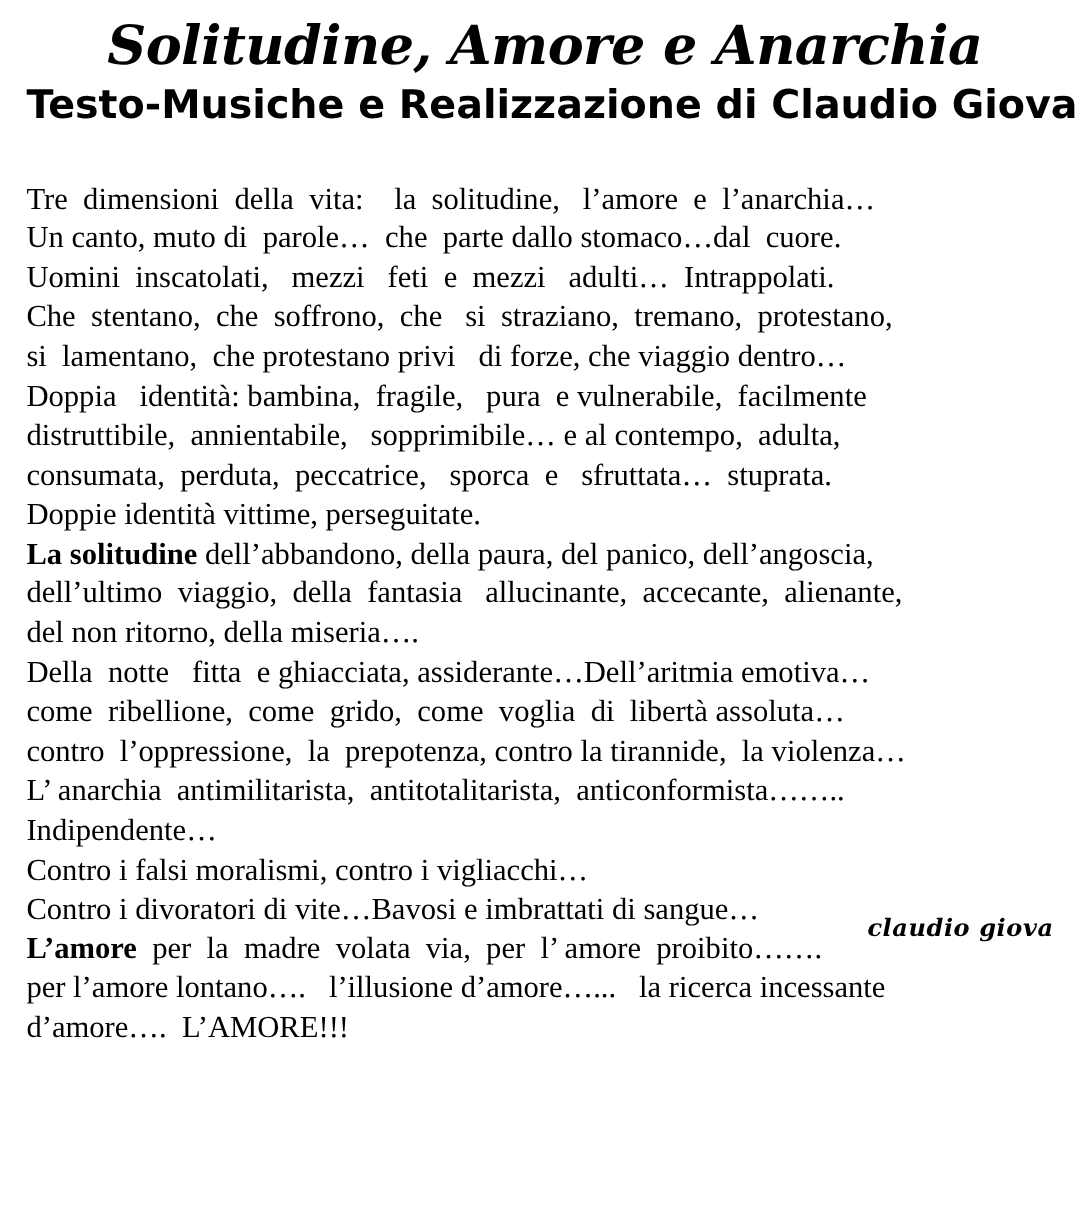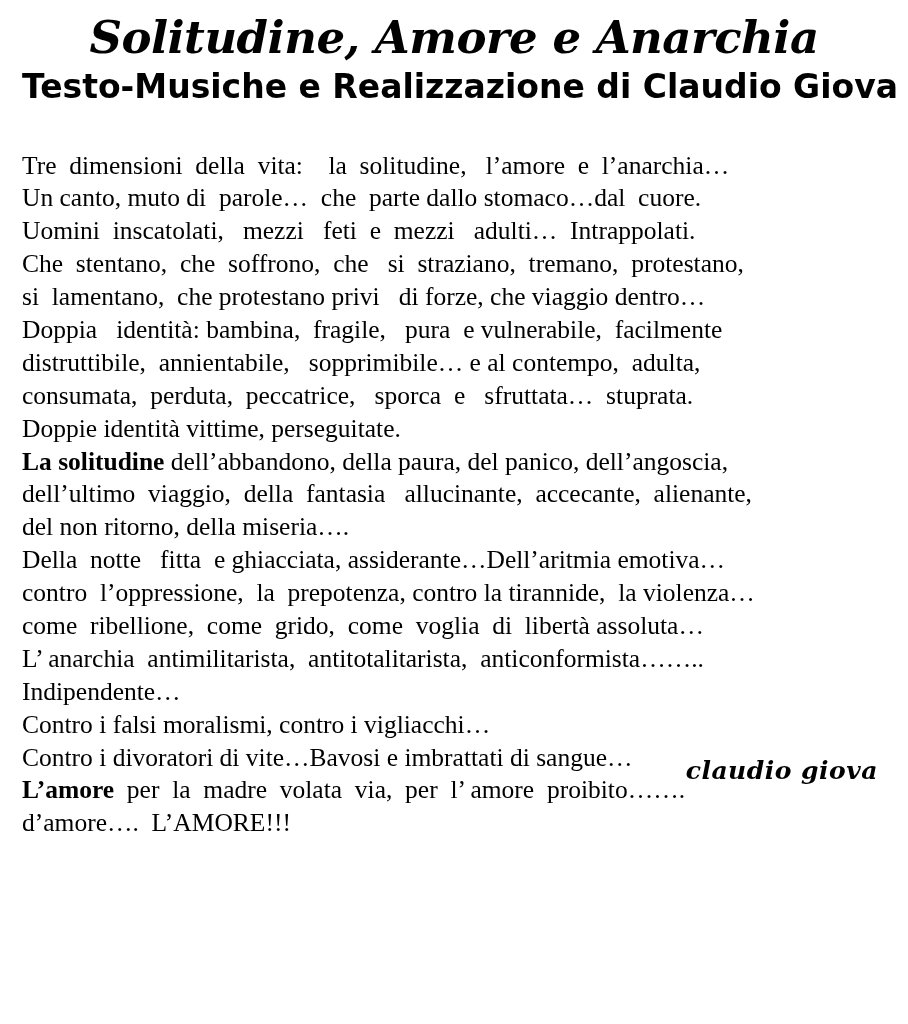--- a/index.html
+++ b/index.html
@@ -53,21 +53,21 @@
   .line {
     white-space: pre-wrap;
   }
   .signature {
     position: absolute;
     right: 30px;
     bottom: 18px;
     font-family: "DejaVu Serif", serif;
     font-style: italic;
     font-weight: bold;
-    font-size: 25px;
+    font-size: 20px;
     letter-spacing: 0.5px;
     margin-left: 26px;
   }
   .b { font-weight: bold; }
 </style>
 </head>
 <body>
 
 <div class="page">
 
@@ -82,25 +82,26 @@
     <div class="line">Che  stentano,  che  soffrono,  che   si  straziano,  tremano,  protestano,</div>
     <div class="line">si  lamentano,  che protestano privi   di forze, che viaggio dentro…</div>
     <div class="line">Doppia   identità: bambina,  fragile,   pura  e vulnerabile,  facilmente</div>
     <div class="line">distruttibile,  annientabile,   sopprimibile… e al contempo,  adulta,</div>
     <div class="line">consumata,  perduta,  peccatrice,   sporca  e   sfruttata…  stuprata.</div>
     <div class="line">Doppie identità vittime, perseguitate.</div>
     <div class="line"><span class="b">La solitudine</span><span> dell’abbandono, della paura, del panico, dell’angoscia,</span></div>
     <div class="line">dell’ultimo  viaggio,  della  fantasia   allucinante,  accecante,  alienante,</div>
     <div class="line">del non ritorno, della miseria….</div>
     <div class="line">Della  notte   fitta  e ghiacciata, assiderante…Dell’aritmia emotiva…</div>
+    <div class="line">come  ribellione,  come  grido,  come  voglia  di  libertà assoluta…</div>
     <div class="line">contro  l’oppressione,  la  prepotenza, contro la tirannide,  la violenza…</div>
-    <div class="line">come  ribellione,  come  grido,  come  voglia  di  libertà assoluta…</div>
     <div class="line">L’ anarchia  antimilitarista,  antitotalitarista,  anticonformista……..</div>
     <div class="line">Indipendente…</div>
     <div class="line">Contro i falsi moralismi, contro i vigliacchi…</div>
     <div class="line">Contro i divoratori di vite…Bavosi e imbrattati di sangue…</div>
     <div class="line"><span class="b">L’amore</span><span>  per  la  madre  volata  via,  per  l’ amore  proibito…….</span></div>
+    <div class="line">per l’amore lontano….   l’illusione d’amore…...   la ricerca incessante</div>
     <div class="line">d’amore….  L’AMORE!!!</div>
   </div>
 
   <div class="signature">claudio giova</div>
 
 </div>
 
 </body></html>

